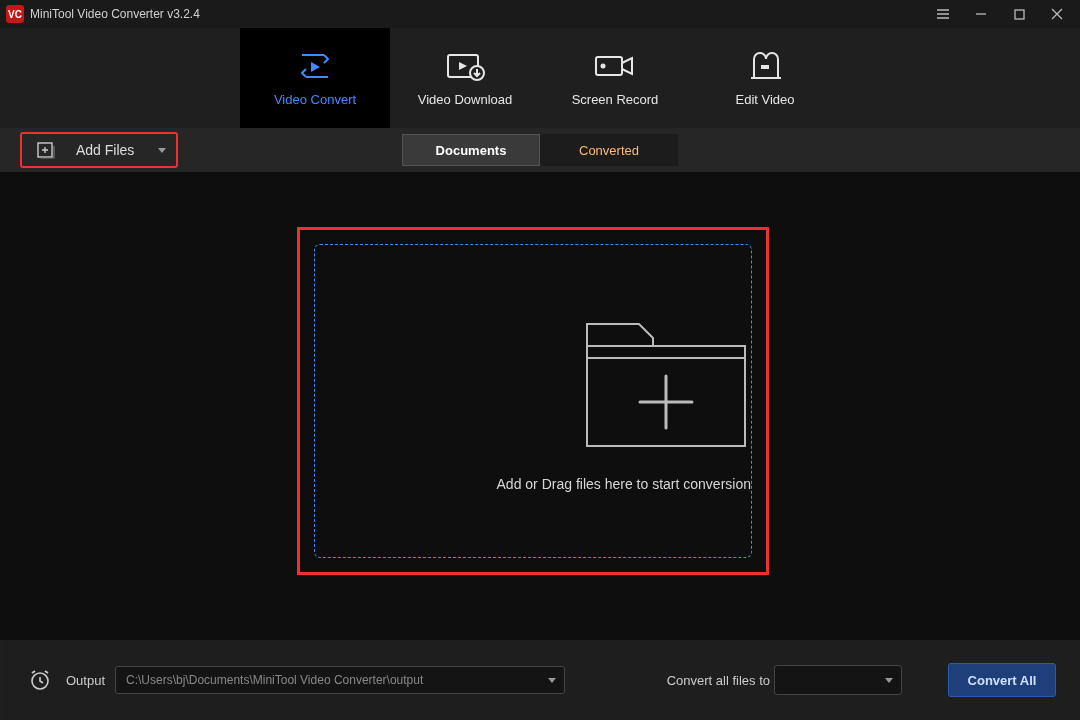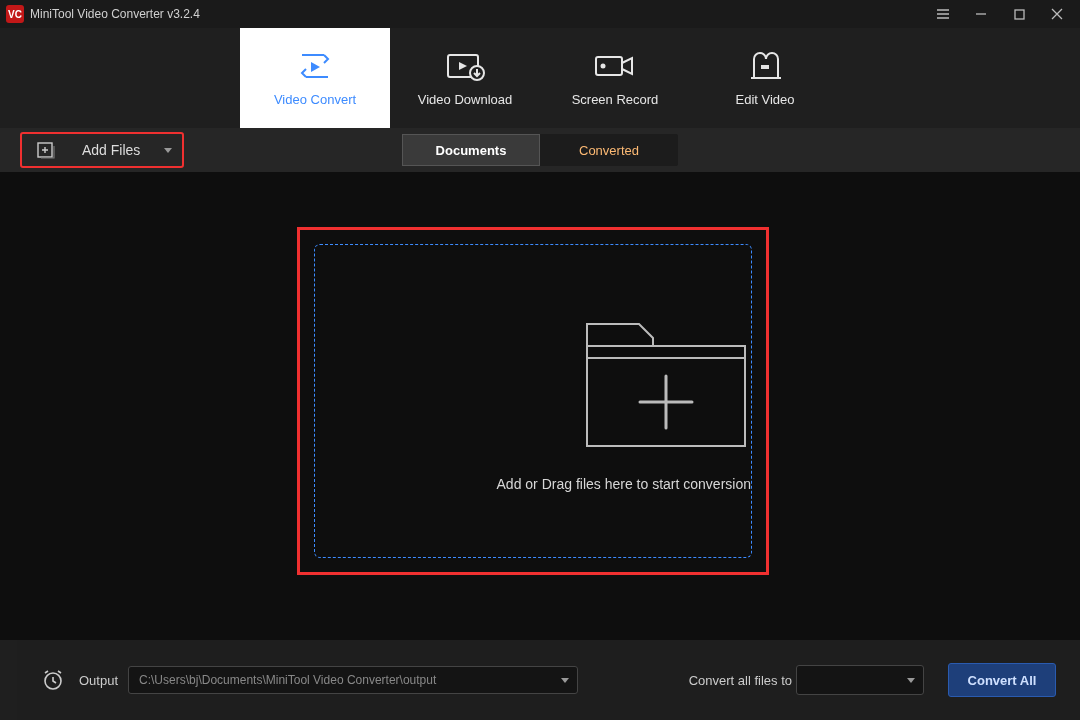--- a/index.html
+++ b/index.html
@@ -6,46 +6,46 @@
   body { width: 1080px; height: 720px; background: #1f1f1f; color: #ccc; overflow: hidden; position: relative; }
   
   .titlebar { height: 28px; background: #1a1a1a; display: flex; align-items: center; justify-content: space-between; padding: 0 4px 0 6px; font-size: 12px; color: #d0d0d0; }
   .titlebar-left { display: flex; align-items: center; gap: 6px; }
   .app-logo { width: 18px; height: 18px; background: #c21818; border-radius: 3px; display: flex; align-items: center; justify-content: center; color: #fff; font-weight: 700; font-size: 10px; text-align: center; }
   .win-controls { display: flex; align-items: center; gap: 0; }
   .win-btn { width: 38px; height: 28px; display: flex; align-items: center; justify-content: center; cursor: pointer; color: #bbb; }
   
   .topnav { height: 100px; background: #1f1f1f; display: flex; align-items: center; padding-left: 240px; gap: 0; }
   .nav-tab { width: 150px; height: 100px; display: flex; flex-direction: column; align-items: center; justify-content: center; gap: 10px; cursor: pointer; color: #e6e6e6; font-size: 13px; }
-  .nav-tab.active { background: #ffffff; color: #3d8bff; }
+  .nav-tab.active { background: #000000; color: #3d8bff; }
   .nav-tab.active svg { stroke: #3d8bff; fill: none; }
   .nav-tab svg { stroke: #e6e6e6; fill: none; }
   .nav-icon { height: 32px; display: flex; align-items: center; justify-content: center; }
   
   .toolbar { height: 44px; background: #262626; display: flex; align-items: center; position: relative; }
   .add-files-wrap { position: absolute; left: 20px; top: 4px; height: 36px; border: 2px solid #f03030; border-radius: 3px; display: flex; align-items: center; }
-  .add-files-btn { height: 100%; padding: 0 14px 0 14px; display: flex; align-items: center; gap: 26px; cursor: pointer; color: #ddd; font-size: 14px; }
+  .add-files-btn { height: 100%; padding: 0 14px 0 14px; display: flex; align-items: center; gap: 20px; cursor: pointer; color: #ddd; font-size: 14px; }
   .add-files-caret { padding: 0 10px; height: 100%; display: flex; align-items: center; cursor: pointer; color: #aaa; }
   .seg { margin: 0 auto; display: flex; background: #1c1c1c; height: 32px; border-radius: 2px; }
   .seg-btn { width: 138px; display: flex; align-items: center; justify-content: center; font-size: 13px; cursor: pointer; color: #fdba74; }
   .seg-btn.active { background: #3a3a3a; color: #fff; font-weight: 600; border: 1px solid #555;}
   
   .main { position: relative; height: calc(720px - 28px - 100px - 44px - 80px); background: #0e0e0e; }
   .highlight-box { position: absolute; left: 297px; top: 55px; width: 472px; height: 348px; border: 3px solid #f03030; }
   .drop-area { position: absolute; left: 14px; top: 14px; right: 14px; bottom: 14px; border: 1.5px dashed #3d8bff; border-radius: 6px; display: flex; flex-direction: column; align-items: flex-end; justify-content: center; gap: 26px; }
   .drop-text { color: #d7d7d7; font-size: 14px; }
   .folder-plus { width: 170px; height: 140px; }
   
-  .bottombar { position: absolute; bottom: 0; left: 17px; right: 0; height: 80px; background: #1e1e1e; display: flex; align-items: center; padding: 0 24px; gap: 14px; font-size: 13px; color: #ccc; }
+  .bottombar { position: absolute; bottom: 0; left: 4px; right: 0; height: 80px; background: #1e1e1e; display: flex; align-items: center; padding: 0 24px; gap: 14px; font-size: 13px; color: #ccc; }
   .clock-ic { width: 24px; height: 24px; display:flex; align-items:center; justify-content:center; }
   .output-path { display:flex; align-items:center; gap:10px; flex: 0 0 auto;}
   .path-field { width: 450px; height: 28px; background: #141414; border: 1px solid #444; border-radius: 3px; display: flex; align-items: center; justify-content: space-between; padding: 0 8px 0 10px; color: #888; font-size: 12px; cursor: pointer; }
   .convert-to { margin-left:auto; display:flex; align-items:center; gap:4px; }
   .fmt-field { width: 128px; height: 30px; background: #141414; border: 1px solid #444; border-radius: 3px; display: flex; align-items: center; justify-content: flex-end; padding: 0 8px; cursor: pointer; }
-  .convert-all-btn { width: 108px; height: 34px; background: #1e3f7a; border: 1px solid #2a5bb0; color: #cfe0ff; font-size: 13px; font-weight: 600; border-radius: 3px; display:flex; align-items:center; justify-content:center; cursor:pointer; margin-left: 20px;}
+  .convert-all-btn { width: 108px; height: 34px; background: #1e3f7a; border: 1px solid #2a5bb0; color: #cfe0ff; font-size: 13px; font-weight: 600; border-radius: 3px; display:flex; align-items:center; justify-content:center; cursor:pointer; margin-left: 42px;}
   .caret { width:0; height:0; border-left:4px solid transparent; border-right:4px solid transparent; border-top:5px solid #999; }
 </style>
 </head>
 <body>
 
 <div class="titlebar">
   <div class="titlebar-left">
     <div class="app-logo">VC</div>
     <span>MiniTool Video Converter v3.2.4</span>
   </div>

